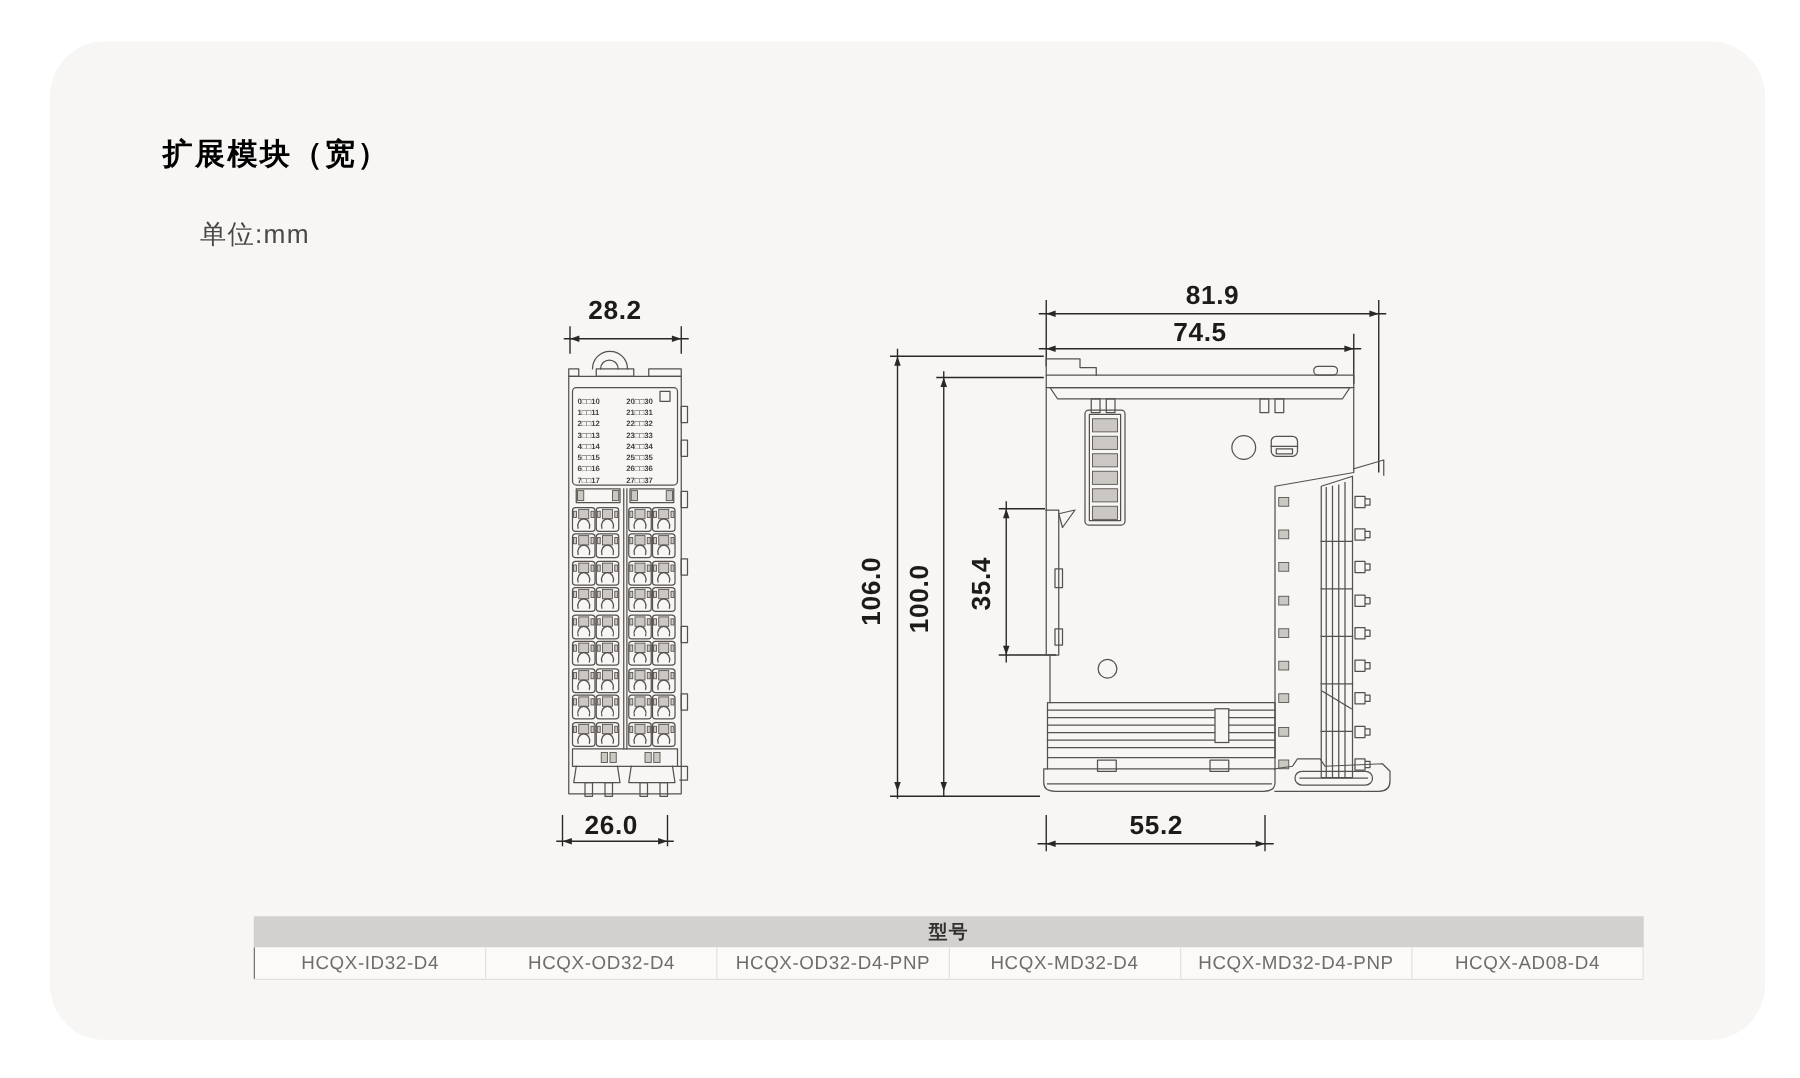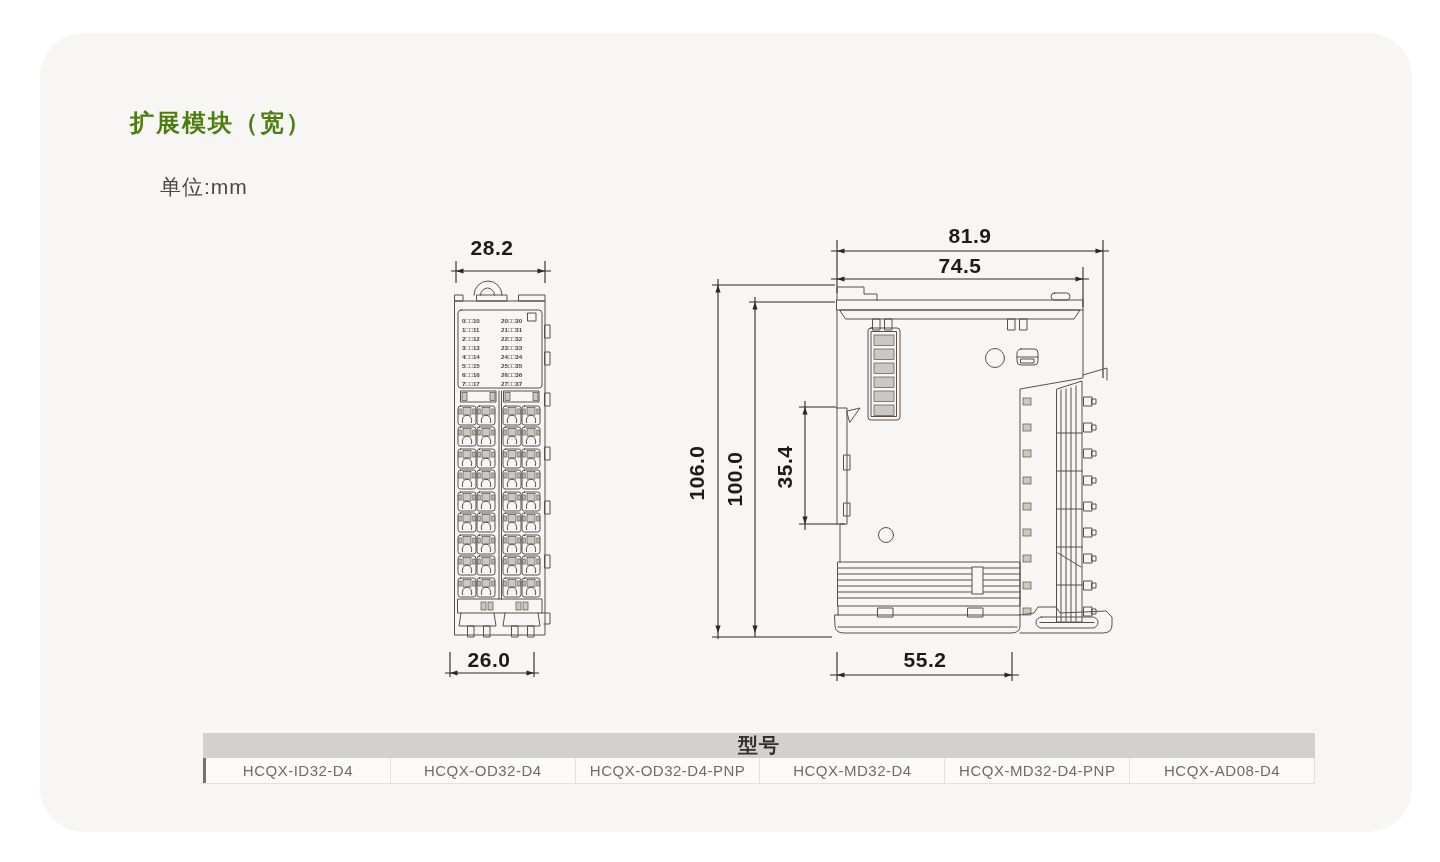--- a/index.html
+++ b/index.html
@@ -1,26 +1,26 @@
 <!DOCTYPE html>
 <html><head>
 <meta charset="utf-8">
 <style>
   html,body{margin:0;padding:0}
   body{width:1440px;height:862px;background:#ffffff;font-family:"Liberation Sans",sans-serif;position:relative;overflow:hidden}
   .card{position:absolute;left:40px;top:33px;width:1372px;height:799px;background:#f7f6f4;border-radius:44px}
-  .title{position:absolute;left:90px;top:74px;font-size:24px;font-weight:700;color:#4d7c0f;letter-spacing:2px}
+  .title{position:absolute;left:90px;top:74px;font-size:24px;font-weight:700;color:#000000;letter-spacing:2px}
   .unit{position:absolute;left:120px;top:140px;font-size:21px;color:#4a4744;letter-spacing:1px}
   .front-svg{position:absolute;left:385px;top:192px}
   .side-svg{position:absolute;left:640px;top:182px}
   .model-table{position:absolute;left:163px;top:700px;width:1112px}
-  .mt-header{height:25px;line-height:25px;background:#d2d1cf;text-align:center;color:#33312e;font-weight:700;font-size:20px;letter-spacing:1px}
+  .mt-header{height:25px;line-height:25px;background:#d2d1cf;text-align:center;color:#33312e;font-weight:700;font-size:15px;letter-spacing:1px}
   .mt-row{display:flex;background:#fbfaf9;border-bottom:1px solid #e3e1de}
   .mt-cell{flex:1;height:25px;line-height:25px;text-align:center;color:#6f6d6a;font-size:15px;border-right:1px solid #e3e1de;letter-spacing:.5px;white-space:nowrap;overflow:hidden}
-  .mt-cell:first-child{border-left:3px solid #737373}
+  .mt-cell:first-child{border-left:1px solid #737373}
   
   .ln{fill:none;stroke:#56514d;stroke-width:1;stroke-linejoin:round;stroke-linecap:square}
   .gf{fill:#cbc8c4;stroke:#56514d;stroke-width:.7}
   .wf{fill:#f7f6f4;stroke:#56514d;stroke-width:1}
   .dim{stroke:#2a2826;stroke-width:1.1;fill:none}
   .ar{fill:#2a2826;stroke:none}
   .dt{font-weight:700;font-size:21px;fill:#1d1b19;text-anchor:middle;letter-spacing:.5px}
   .led{font-size:6.2px;font-weight:700;fill:#45423e}
 </style>
 </head>

